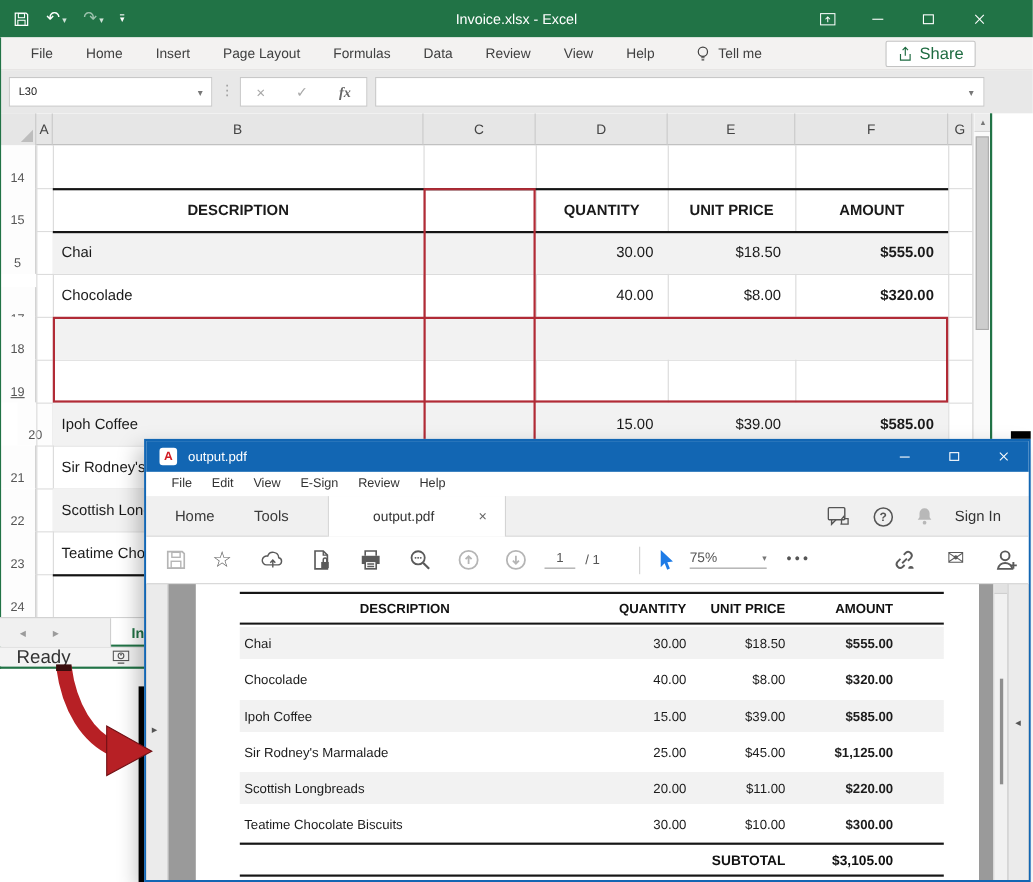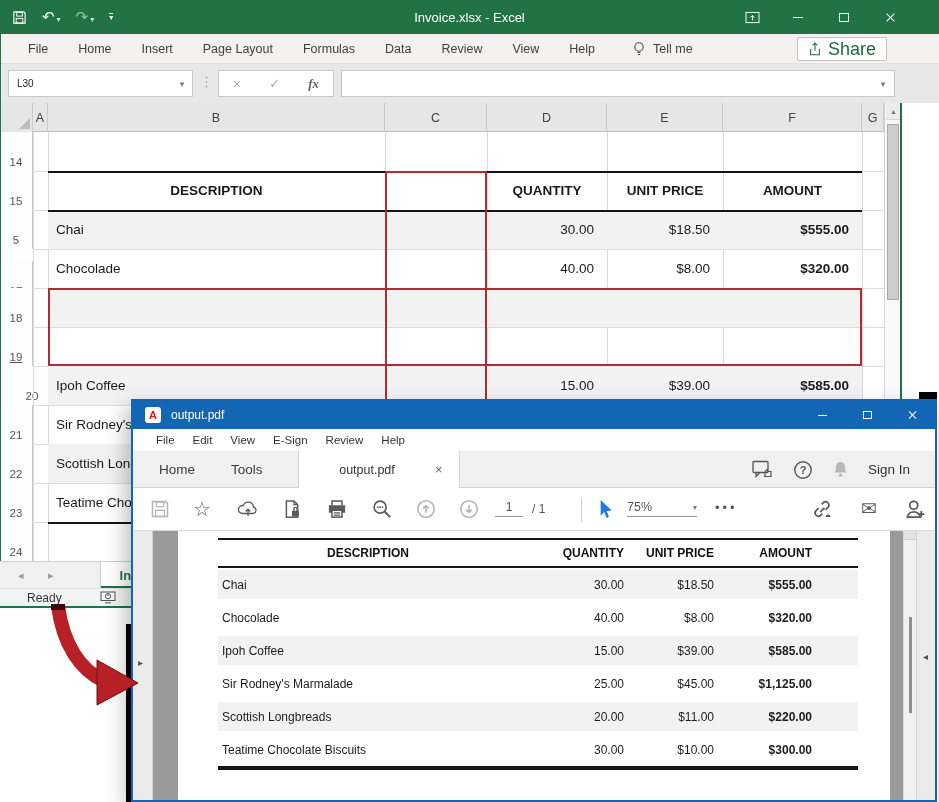--- a/index.html
+++ b/index.html
@@ -20,21 +20,21 @@
   .wc-minbar{width:10px;border-top:1px solid #fff;}
   .wc-maxbox{width:10px;height:9px;border:1px solid #fff;}
   .wc-x{position:relative;width:11px;height:11px;}
   .wc-x::before,.wc-x::after{content:"";position:absolute;left:5px;top:0;width:1px;height:11px;background:#fff;}
   .wc-x::before{transform:rotate(45deg);} .wc-x::after{transform:rotate(-45deg);}
 
   .xl-menubar{left:0;top:34px;width:939px;height:30px;background:#f3f2f1;border-bottom:1px solid #e1e0df;display:flex;align-items:center;}
   .xl-menu{display:flex;align-items:center;padding-left:13px;}
   .xl-mi{padding:0 15px;font-size:12.5px;color:#404040;}
   .tellme{display:flex;align-items:center;gap:7px;margin-left:22px;color:#404040;font-size:12.5px;}
-  .share-btn{position:absolute;right:52px;top:3px;height:24px;display:flex;align-items:center;gap:6px;background:#fff;border:1px solid #c3c3c3;border-radius:2px;padding:0 10px;font-size:18px;color:#1e6b41;}
+  .share-btn{position:absolute;right:52px;top:3px;height:24px;display:flex;align-items:center;gap:6px;background:#fff;border:1px solid #c3c3c3;border-radius:2px;padding:0 10px;font-size:15px;color:#1e6b41;}
 
   .xl-formula{left:0;top:64px;width:939px;height:39px;background:#e8e8e8;}
   .name-box{position:absolute;left:8px;top:6px;width:185px;height:27px;background:#fff;border:1px solid #c8c8c8;display:flex;align-items:center;}
   .name-box .nb-t{flex:1;padding-left:8px;font-size:10px;color:#222;}
   .name-box .nb-c{width:20px;text-align:center;color:#777;font-size:9px;}
   .fx-dots{position:absolute;left:200px;top:10px;color:#9a9a9a;font-size:13px;}
   .fbtns{position:absolute;left:218px;top:6px;height:27px;width:116px;background:#fff;border:1px solid #c8c8c8;display:flex;align-items:center;justify-content:space-around;}
   .fbtn-x{color:#a9a9a9;font-size:14px;}
   .fbtn-ck{color:#a9a9a9;font-size:13px;}
   .fbtn-fx{color:#666;font-size:13px;font-family:"Liberation Serif",serif;font-style:italic;font-weight:bold;}
@@ -60,21 +60,21 @@
   .xl-scroll-up{position:absolute;left:1px;top:0;width:15px;height:17px;background:#ececec;border-bottom:1px solid #d5d5d5;display:flex;align-items:center;justify-content:center;font-size:8px;color:#777;}
   .xl-thumb{position:absolute;left:2px;top:21px;width:12px;height:176px;background:#cdcdcd;border:1px solid #ababab;}
   .xl-rightborder{left:900px;top:103px;width:2px;height:505px;background:var(--xl-green);z-index:1;}
   .xl-leftborder{left:0;top:34px;width:1px;height:574px;background:var(--xl-green);}
 
   .xl-tabs{left:0;top:561px;width:902px;height:27px;background:#f0f0f0;border-top:1px solid #cfcfcf;}
   .tab-arrow{position:absolute;top:0;height:27px;display:flex;align-items:center;font-size:11px;color:#9b9b9b;}
   .sheet-tab{position:absolute;left:100px;top:0;width:84px;height:27px;background:#fff;border-left:1px solid #cfcfcf;border-right:1px solid #cfcfcf;display:flex;align-items:center;justify-content:center;font-size:13px;font-weight:bold;color:var(--xl-green);}
   .sheet-tab::after{content:"";position:absolute;left:0;right:0;bottom:0;height:3px;background:var(--xl-green);}
   .xl-status{left:0;top:588px;width:902px;height:18px;background:#f3f3f3;border-top:1px solid #e0e0e0;display:flex;align-items:center;}
-  .xl-status .st{margin-left:27px;font-size:12px;color:#333;}
+  .xl-status .st{margin-left:15px;font-size:17px;color:#333;}
   .acc-ico{margin-left:38px;}
   .xl-bottomborder{left:0;top:606px;width:902px;height:2px;background:var(--xl-green);}
 
   
   .black-bar{left:126px;top:624px;width:5px;height:178px;background:#000;z-index:4;}
   .black-chip{left:919px;top:392px;width:18px;height:7px;background:#000;z-index:4;}
   .red-arrow{left:40px;top:602px;z-index:6;}
 
   
   .pdf{left:131px;top:399px;width:806px;height:403px;background:#fff;border:2px solid var(--pdf-blue);z-index:5;box-shadow:-6px 8px 18px rgba(0,0,0,.25);}
@@ -538,20 +538,26 @@
                 <span class="tc-amt">$220.00</span>
               </div>
               <div class="trow tdata">
                 <span class="tc-desc">Teatime Chocolate Biscuits</span>
                 <span class="tc-num">30.00</span>
                 <span class="tc-num">$10.00</span>
                 <span class="tc-amt">$300.00</span>
               </div>
             </div>
           <div class="tline"></div>
+          <div class="trow tsub">
+            <span></span>
+              <span></span>
+            <span class="tc-num">SUBTOTAL</span>
+            <span class="tc-amt">$3,105.00</span>
+          </div>
           <div class="tline"></div>
         </div>
       </div>
       <div class="pdf-vscroll">
         <div class="pdf-scrolltop"></div>
         <div class="pdf-thumb"></div>
       </div>
       <div class="right-sliver">
         <span class="na">◂</span>
       </div>

